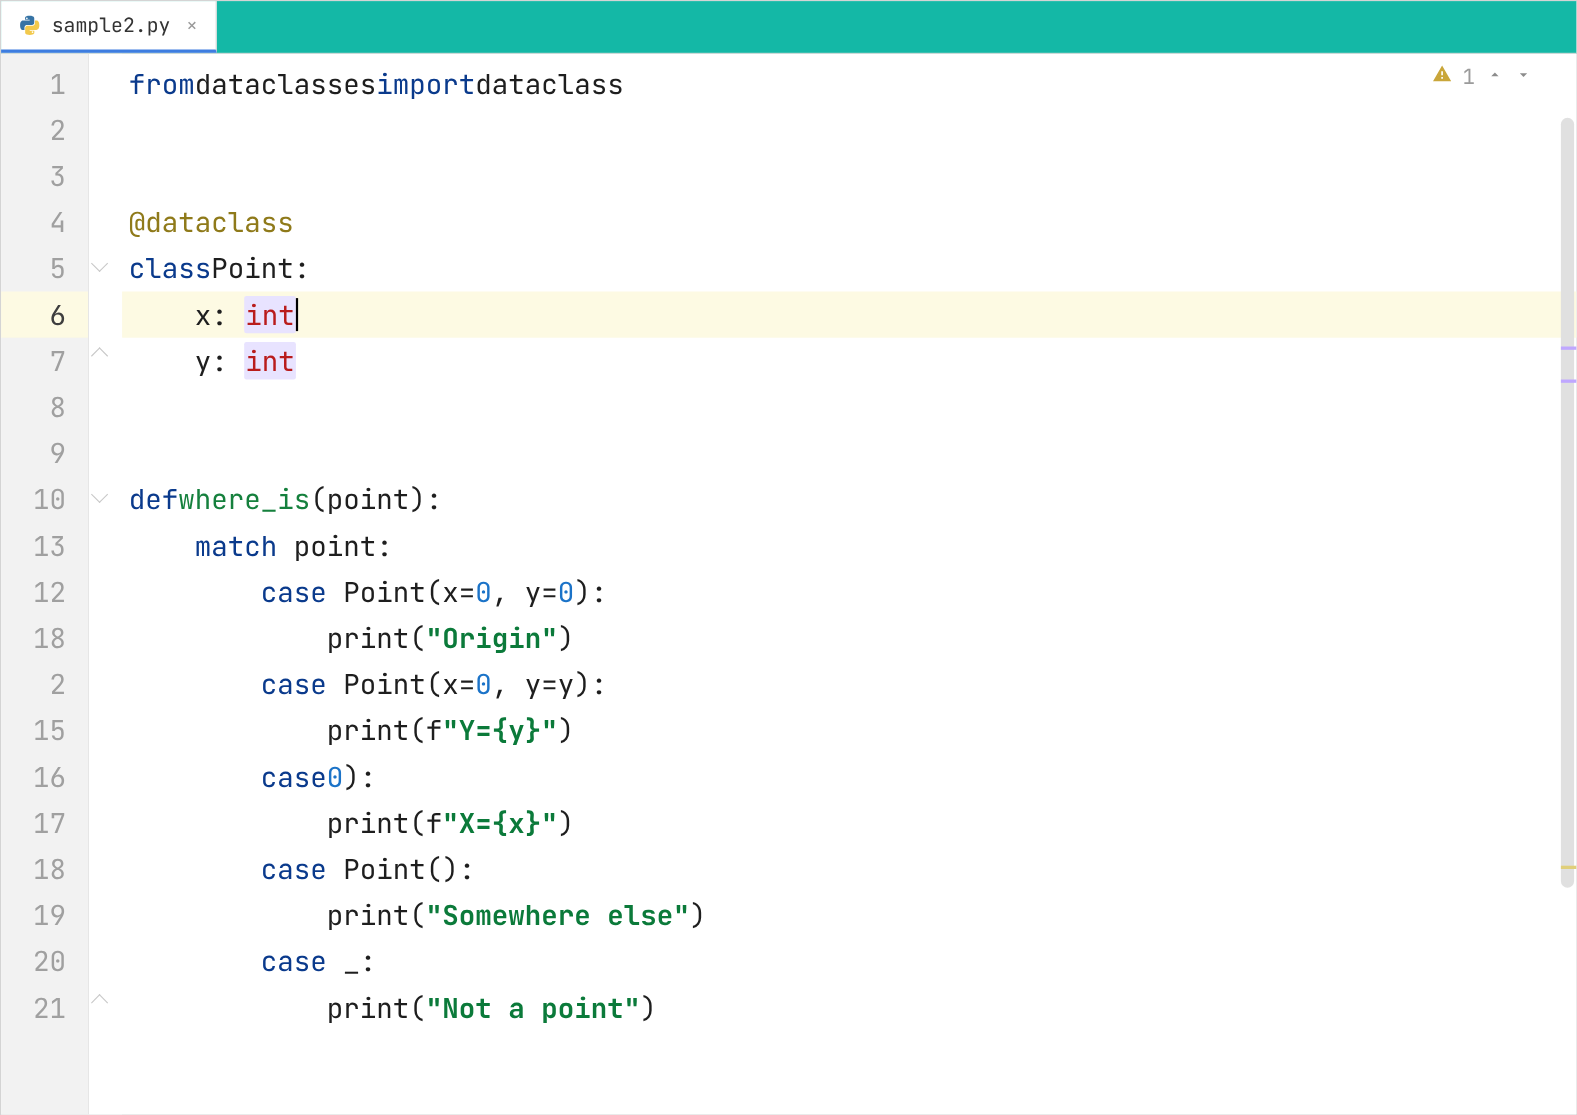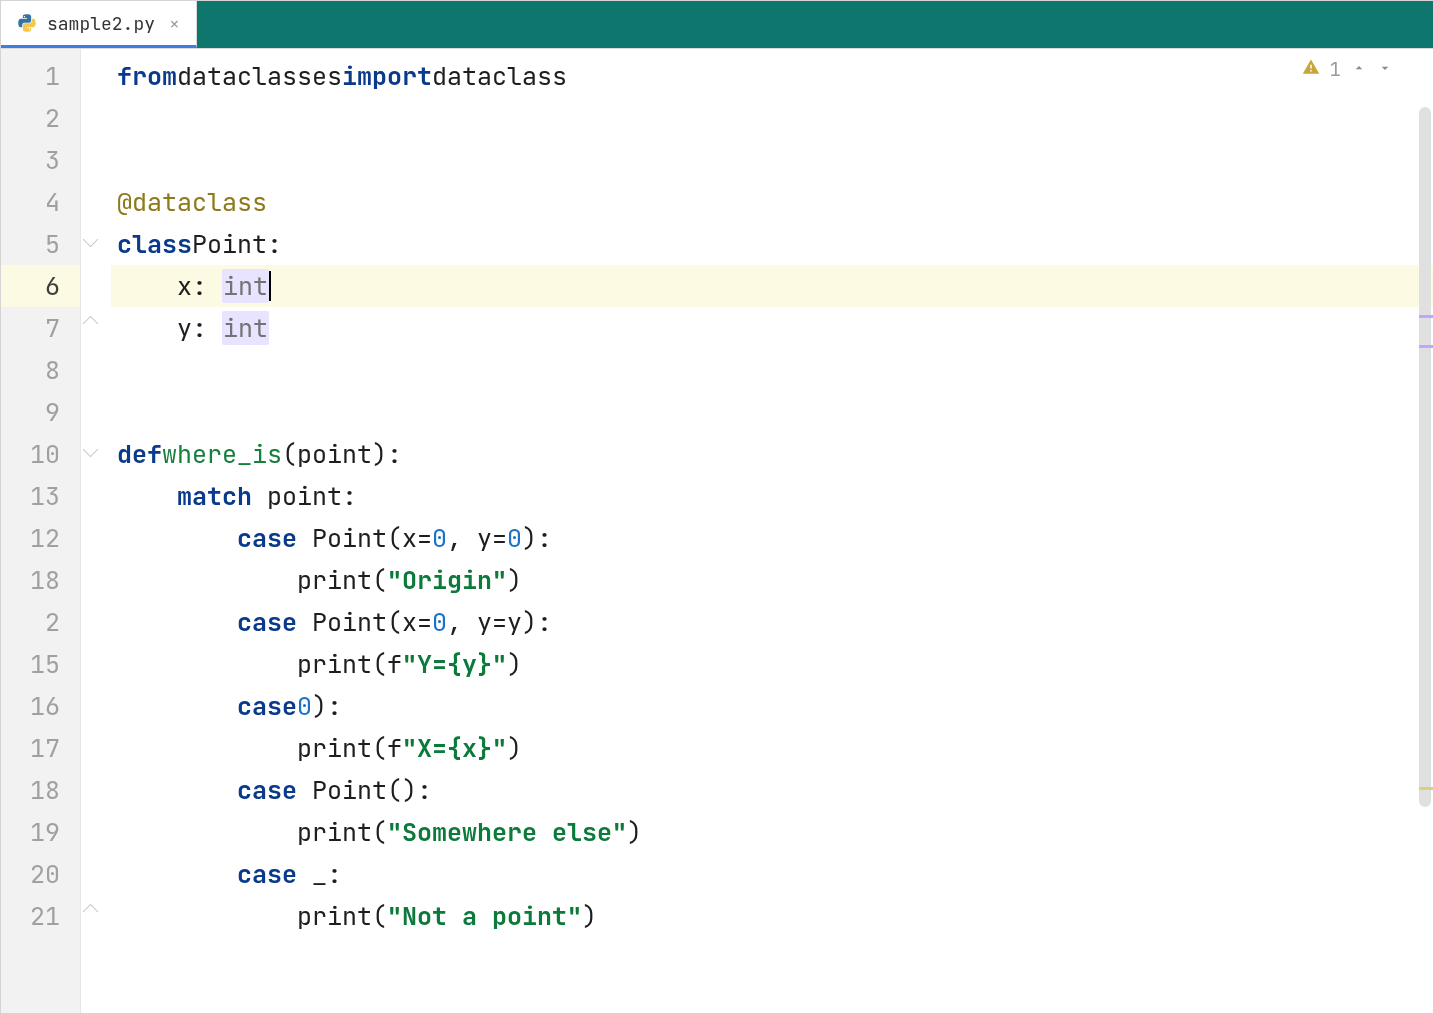--- a/index.html
+++ b/index.html
@@ -1,35 +1,35 @@
 <!DOCTYPE html>
 <html><head>
 <meta charset="utf-8">
 <style>
   * { box-sizing: border-box; margin: 0; padding: 0; }
   html, body { width: 1434px; height: 1014px; font-family: "JetBrains Mono","Menlo","Consolas",monospace; background: #fff; overflow: hidden; }
   .root { display: flex; flex-direction: column; height: 100%; border: 1px solid #d4d4d4; }
   
-  .tabbar { height: 48px; background: #0f766e; border-bottom: 1px solid #d9d9d9; display: flex; align-items: stretch; }
+  .tabbar { height: 48px; background: #14b8a6; border-bottom: 1px solid #d9d9d9; display: flex; align-items: stretch; }
   .tab { display: flex; align-items: center; gap: 10px; padding: 0 16px; background: #fff; border-right: 1px solid #d9d9d9; border-bottom: 3px solid #3e7de0; font-size: 18px; color: #333; cursor: pointer; }
   .tab .pyicon { width: 20px; height: 20px; }
   .tab-close { color: #9a9a9a; font-size: 18px; padding-left: 4px; }
   
   .editor { flex: 1; display: flex; position: relative; background: #fff; }
   .gutter { width: 80px; background: #f2f2f2; border-right: 1px solid #e6e6e6; padding-top: 6px; }
   .foldcol { width: 30px; background: #fff; position: relative; padding-top: 6px; }
   .codecol { flex: 1; padding-top: 6px; position: relative; }
   .line { height: 42px; display: flex; align-items: center; font-size: 25px; }
   .gutter .line { justify-content: flex-end; padding-right: 20px; color: #a0a0a0; }
   .codecol .line { padding-left: 6px; white-space: pre; color: #1e1e1e; }
   .codecol .line.current { background: #fdfae3; }
   .gutter .line.current { background: #fdfae3; color: #3e3e3e; }
   
-  .kw { color: #0a3a8c; font-weight: 700; }
-  .builtin { color: #737373; }
+  .kw { color: #0a3a8c; font-weight: 400; }
+  .builtin { color: #b91c1c; }
   .deco { color: #8f7a1a; }
   .clsname { color: #1e1e1e; text-align: center; }
   .fnname { color: #15803d; }
   .call { color: #1e1e1e; }
   .num { color: #1b73c8; }
   .str { color: #0b7a3a; font-weight: 600; }
   .hl { background: #e8e3ff; border-radius: 2px; padding: 0 1px; }
   .caret { display: inline-block; width: 2px; height: 30px; background: #000; vertical-align: middle; margin-left: 0px; }
   
   .fold { position: absolute; left: 4px; width: 14px; height: 14px; color: #bdbdbd; font-size: 14px; line-height: 14px; text-align: center; }

